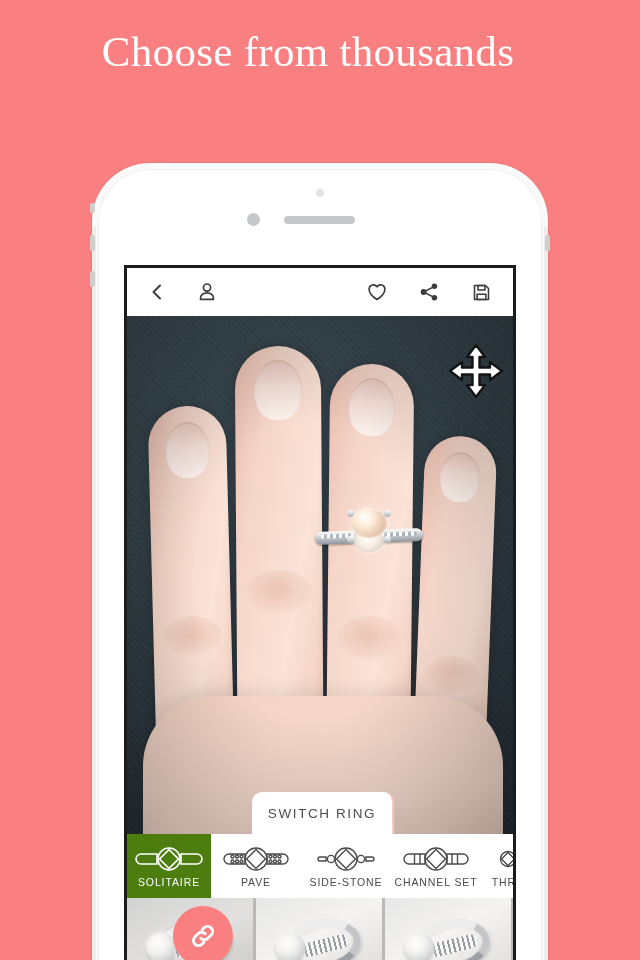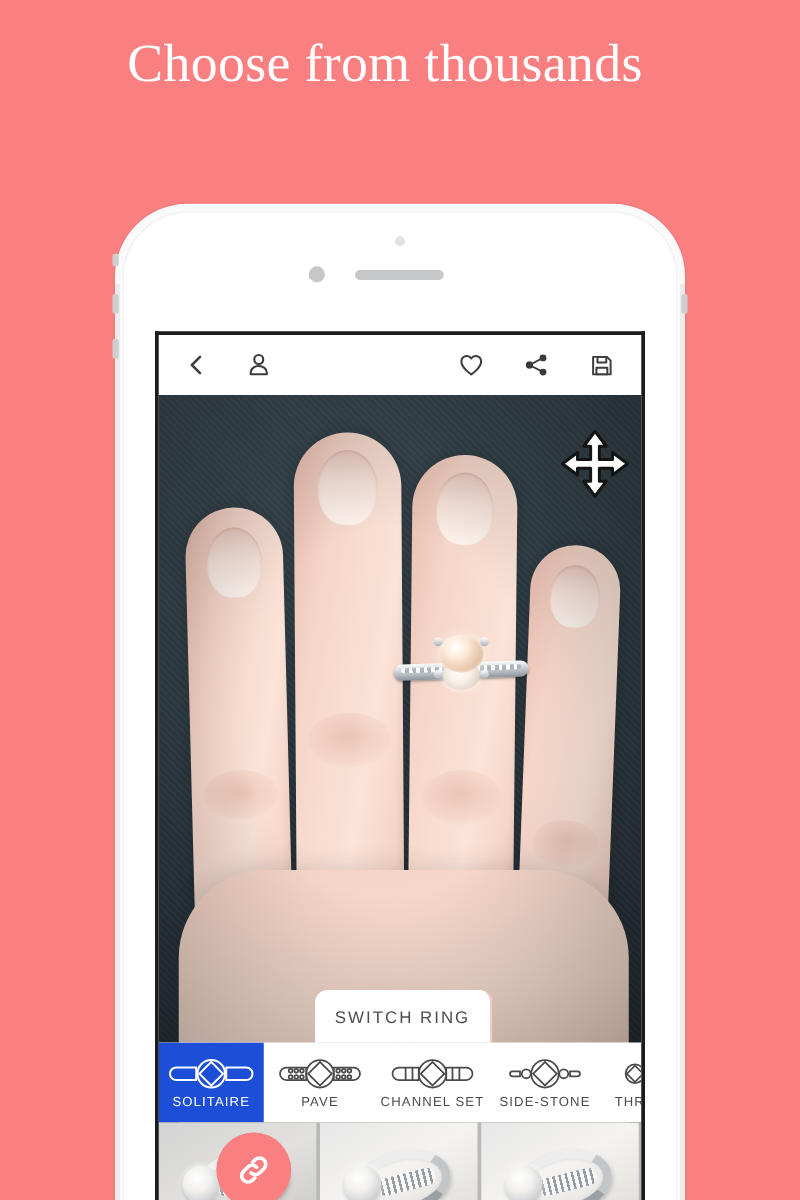--- a/index.html
+++ b/index.html
@@ -301,21 +301,21 @@
   .cat {
     flex: 0 0 90px;
     height: 64px;
     display: flex;
     flex-direction: column;
     align-items: center;
     justify-content: center;
     gap: 3px;
     cursor: pointer;
   }
-  .cat.active { background: #1d4ed8; }
+  .cat.active { background: #4d7c0f; }
   .cat-icon { width: 72px; height: 28px; }
   .cat-label {
     font-size: 10.5px;
     letter-spacing: 0.9px;
     color: #4A4A4A;
     white-space: nowrap;
   }
   .cat.active .cat-label { color: #FFFFFF; }
   .cat:first-child { flex: 0 0 84px; }
 
@@ -544,45 +544,45 @@
               <circle cx="36" cy="14" r="11"></circle>
               <rect x="29.3" y="7.3" width="13.4" height="13.4" transform="rotate(45 36 14)"></rect>
             </svg>
           </span>
           <span class="cat-label">PAVE</span>
         </div>
 
         <div class="cat">
           <span class="cat-icon">
             <svg width="72" height="28" viewBox="0 0 72 28" fill="none" stroke="#4A4A4A" stroke-width="1.4">
+              <path d="M10 12 h6 v4 h-6 a2 2 0 0 1 0 -4 z"></path>
+              <path d="M62 12 h-6 v4 h6 a2 2 0 0 0 0 -4 z"></path>
+              <circle cx="21" cy="14" r="3.6"></circle>
+              <circle cx="51" cy="14" r="3.6"></circle>
+              <circle cx="36" cy="14" r="11"></circle>
+              <rect x="29.3" y="7.3" width="13.4" height="13.4" transform="rotate(45 36 14)"></rect>
+            </svg>
+          </span>
+          <span class="cat-label">SIDE-STONE</span>
+        </div>
+
+        <div class="cat">
+          <span class="cat-icon">
+            <svg width="72" height="28" viewBox="0 0 72 28" fill="none" stroke="#4A4A4A" stroke-width="1.4">
               <path d="M9 9 h16 v10 H9 a5 5 0 0 1 0 -10 z"></path>
               <path d="M63 9 h-16 v10 h16 a5 5 0 0 0 0 -10 z"></path>
               <line x1="14.5" y1="9" x2="14.5" y2="19"></line>
               <line x1="20" y1="9" x2="20" y2="19"></line>
               <line x1="52" y1="9" x2="52" y2="19"></line>
               <line x1="57.5" y1="9" x2="57.5" y2="19"></line>
               <circle cx="36" cy="14" r="11"></circle>
               <rect x="29.3" y="7.3" width="13.4" height="13.4" transform="rotate(45 36 14)"></rect>
             </svg>
           </span>
           <span class="cat-label">CHANNEL SET</span>
-        </div>
-
-        <div class="cat">
-          <span class="cat-icon">
-            <svg width="72" height="28" viewBox="0 0 72 28" fill="none" stroke="#4A4A4A" stroke-width="1.4">
-              <path d="M10 12 h6 v4 h-6 a2 2 0 0 1 0 -4 z"></path>
-              <path d="M62 12 h-6 v4 h6 a2 2 0 0 0 0 -4 z"></path>
-              <circle cx="21" cy="14" r="3.6"></circle>
-              <circle cx="51" cy="14" r="3.6"></circle>
-              <circle cx="36" cy="14" r="11"></circle>
-              <rect x="29.3" y="7.3" width="13.4" height="13.4" transform="rotate(45 36 14)"></rect>
-            </svg>
-          </span>
-          <span class="cat-label">SIDE-STONE</span>
         </div>
 
         <div class="cat">
           <span class="cat-icon">
             <svg width="72" height="28" viewBox="0 0 72 28" fill="none" stroke="#4A4A4A" stroke-width="1.4">
               <circle cx="18" cy="14" r="7.5"></circle>
               <rect x="13.4" y="9.4" width="9.2" height="9.2" transform="rotate(45 18 14)"></rect>
               <circle cx="38" cy="14" r="11.5"></circle>
               <rect x="31" y="7" width="14" height="14" transform="rotate(45 38 14)"></rect>
               <circle cx="58" cy="14" r="7.5"></circle>

